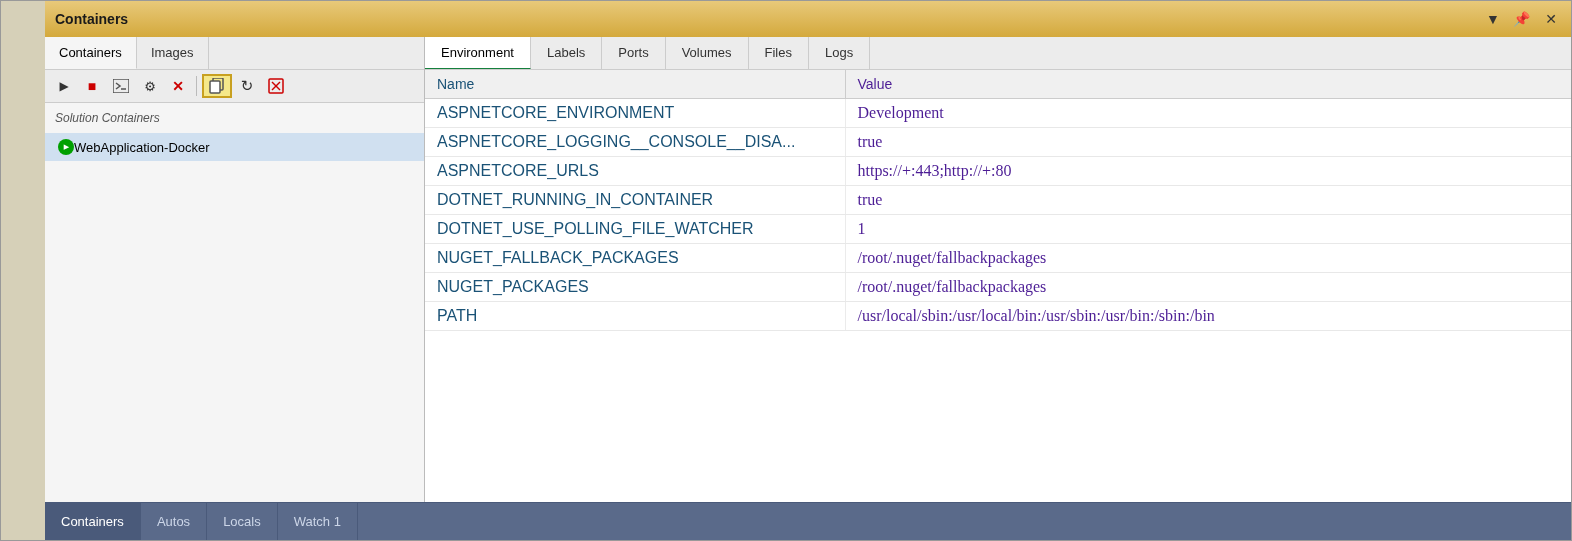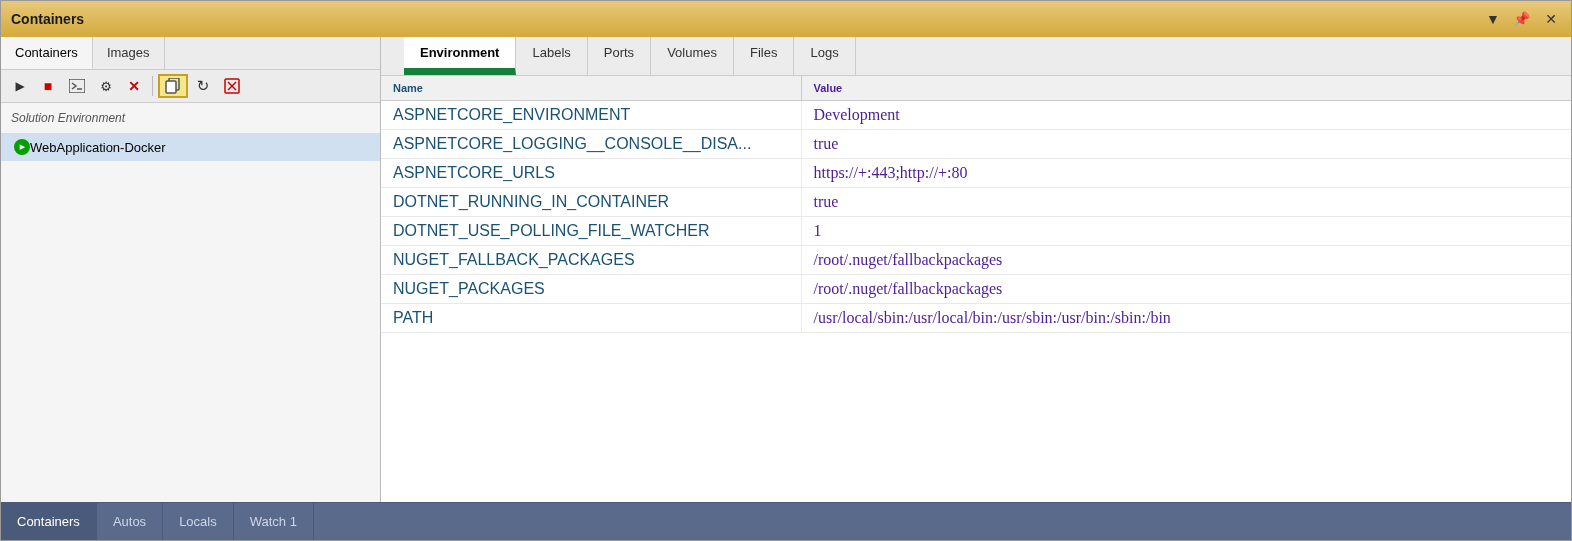--- a/index.html
+++ b/index.html
@@ -1,18 +1,18 @@
 <!DOCTYPE html>
 <html><head>
   <meta charset="utf-8">
   <style>
     * { box-sizing: border-box; margin: 0; padding: 0; }
     body { font-family: 'Segoe UI', Tahoma, Geneva, Verdana, sans-serif; font-size: 13px; background: #d6d0b8; overflow: hidden; }
 
-    .window { width: 1572px; height: 541px; display: flex; flex-direction: column; border: 1px solid #999; }
+    .window { width: 1572px; height: 541px; display: flex; flex-direction: column; border: 1px solid #999; padding-left: 44px; }
 
     .title-bar {
       background: linear-gradient(to bottom, #e8c97a, #d4a93c);
       height: 36px;
       display: flex;
       align-items: center;
       padding: 0 10px;
       justify-content: space-between;
     }
     .title-bar-left { display: flex; align-items: center; gap: 8px; }
@@ -94,30 +94,30 @@
     .right-panel { flex: 1; display: flex; flex-direction: column; background: #fff; }
 
     .right-tabs { display: flex; border-bottom: 1px solid #ccc; background: #ececec; }
     .right-tab {
       padding: 8px 16px;
       cursor: pointer;
       font-size: 13px;
       color: #333;
       border-right: 1px solid #ccc;
     }
-    .right-tab.active { background: #fff; border-bottom: 7px solid #15803d; color: #000; font-weight: 700; margin-left: 23px; }
+    .right-tab.active { background: #fff; border-bottom: 1px solid #15803d; color: #000; font-weight: 400; }
 
     .table-area { flex: 1; overflow: auto; }
     table { width: 100%; border-collapse: collapse; }
     thead tr { background: #f0f0f0; border-bottom: 1px solid #ccc; }
     thead th {
       text-align: left;
       padding: 6px 12px;
-      font-weight: 700;
-      font-size: 11px;
+      font-weight: 400;
+      font-size: 14px;
       color: #222;
       border-right: 1px solid #ccc;
     }
     thead th:last-child { border-right: none; }
     tbody td {
       padding: 5px 12px;
       border-bottom: 1px solid #e8e8e8;
       font-size: 16px;
       color: #222;
       border-right: 1px solid #ebebeb;
@@ -195,21 +195,21 @@
         <button class="toolbar-btn" title="Refresh" style="font-size:15px;">↻</button>
         <button class="toolbar-btn" title="Prune" style="font-size:13px;">
           <svg width="16" height="16" viewBox="0 0 16 16">
             <rect x="1" y="1" width="14" height="14" rx="1" fill="none" stroke="#cc0000" stroke-width="1.5"></rect>
             <line x1="4" y1="4" x2="12" y2="12" stroke="#cc0000" stroke-width="1.5"></line>
             <line x1="12" y1="4" x2="4" y2="12" stroke="#cc0000" stroke-width="1.5"></line>
           </svg>
         </button>
       </div>
 
-      <div class="section-header">Solution Environment</div>
+      <div class="section-header">Solution Containers</div>
 
       <div class="container-list">
         <div class="container-item selected">
           <div class="green-circle"></div>
           <span>WebApplication-Docker</span>
         </div>
       </div>
     </div>
 
     <div class="right-panel">

